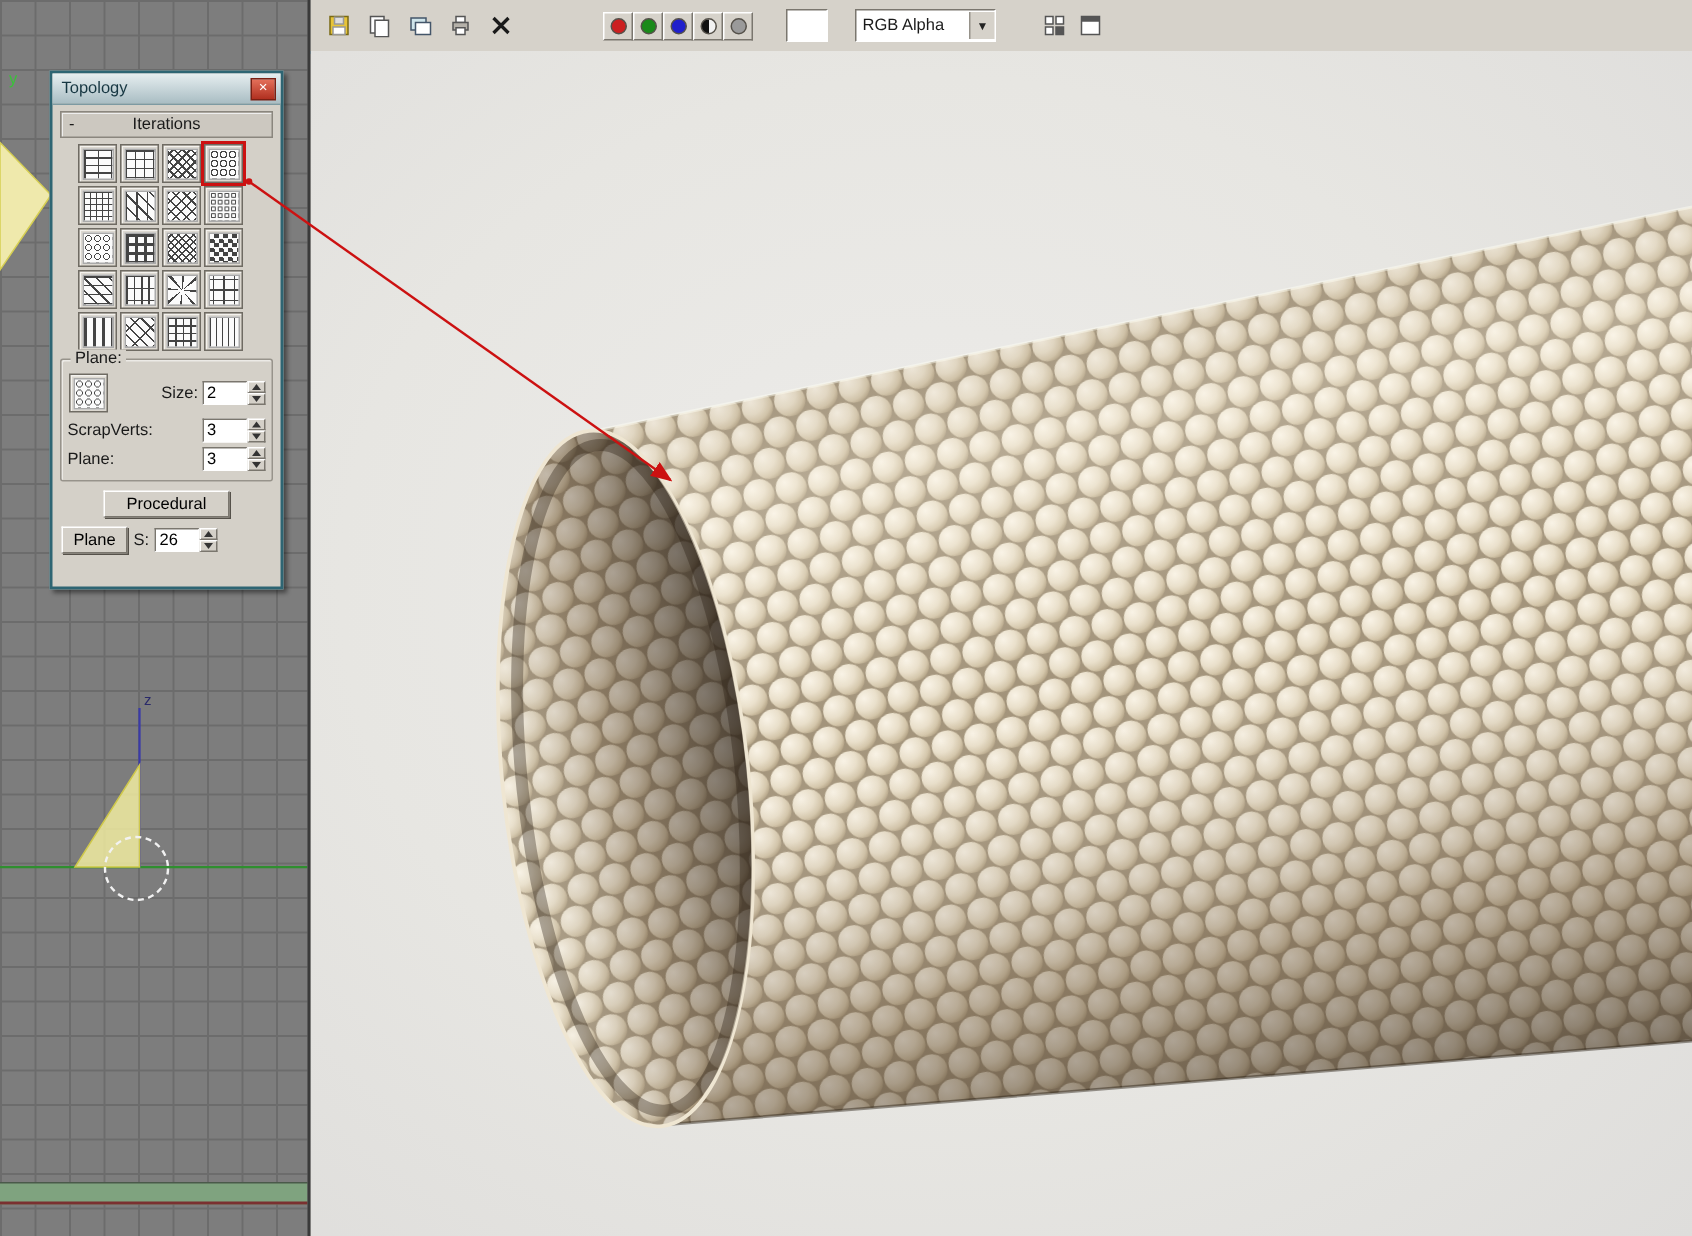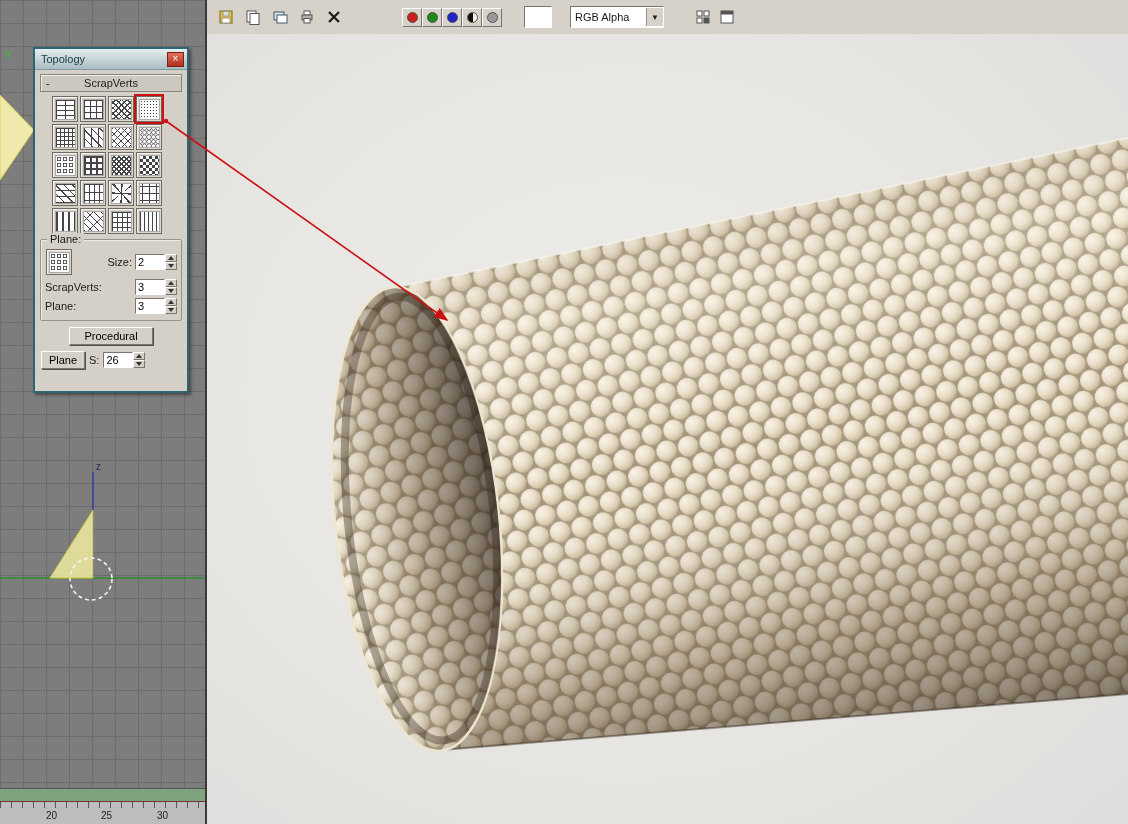--- a/index.html
+++ b/index.html
@@ -120,25 +120,20 @@
       <line x1="93" y1="472" x2="93" y2="578" stroke="#3a3aa8" stroke-width="1.5"></line>
 
       <polygon points="93,510 93,578 50,578" fill="rgba(240,235,160,0.85)" stroke="#cfc84a" stroke-width="1"></polygon>
 
       <circle cx="91" cy="579" r="21" fill="none" stroke="#f2f2f2" stroke-width="1.6" stroke-dasharray="4 3"></circle>
       <text x="6" y="56" fill="#39c239" font-size="11" id="ylab">y</text>
       <text x="96" y="470" fill="#2a2a6a" font-size="10" id="zlab">z</text>
     </svg>
 
     <div class="trackbar-green"></div>
-    <div class="ruler">
-      <span class="num" style="left:46px">20</span>
-      <span class="num" style="left:101px">25</span>
-      <span class="num" style="left:157px">30</span>
-    </div>
   </div>
 
   <div class="divider"></div>
 
   <div class="render">
     <div class="rtoolbar">
       <div class="grp grp-files">
         <div class="ticon">
           <svg width="16" height="16">
               <rect x="2" y="2" width="12" height="12" fill="#e7c438" stroke="#7a6a14"></rect>
@@ -263,21 +258,21 @@
   </div>
 
   <div class="dialog">
     <div class="dlg-title">
       <span class="txt">Topology</span>
       <span class="dlg-close">×</span>
     </div>
 
     <div class="rollout">
       <span class="minus">-</span>
-      <span>ScrapVerts</span>
+      <span>Iterations</span>
     </div>
 
     <div class="pattern-grid">
         <div class="pat">
           <div class="pat-inner pt-bricks"></div>
         </div>
         <div class="pat">
           <div class="pat-inner pt-offset-bricks"></div>
         </div>
         <div class="pat">

